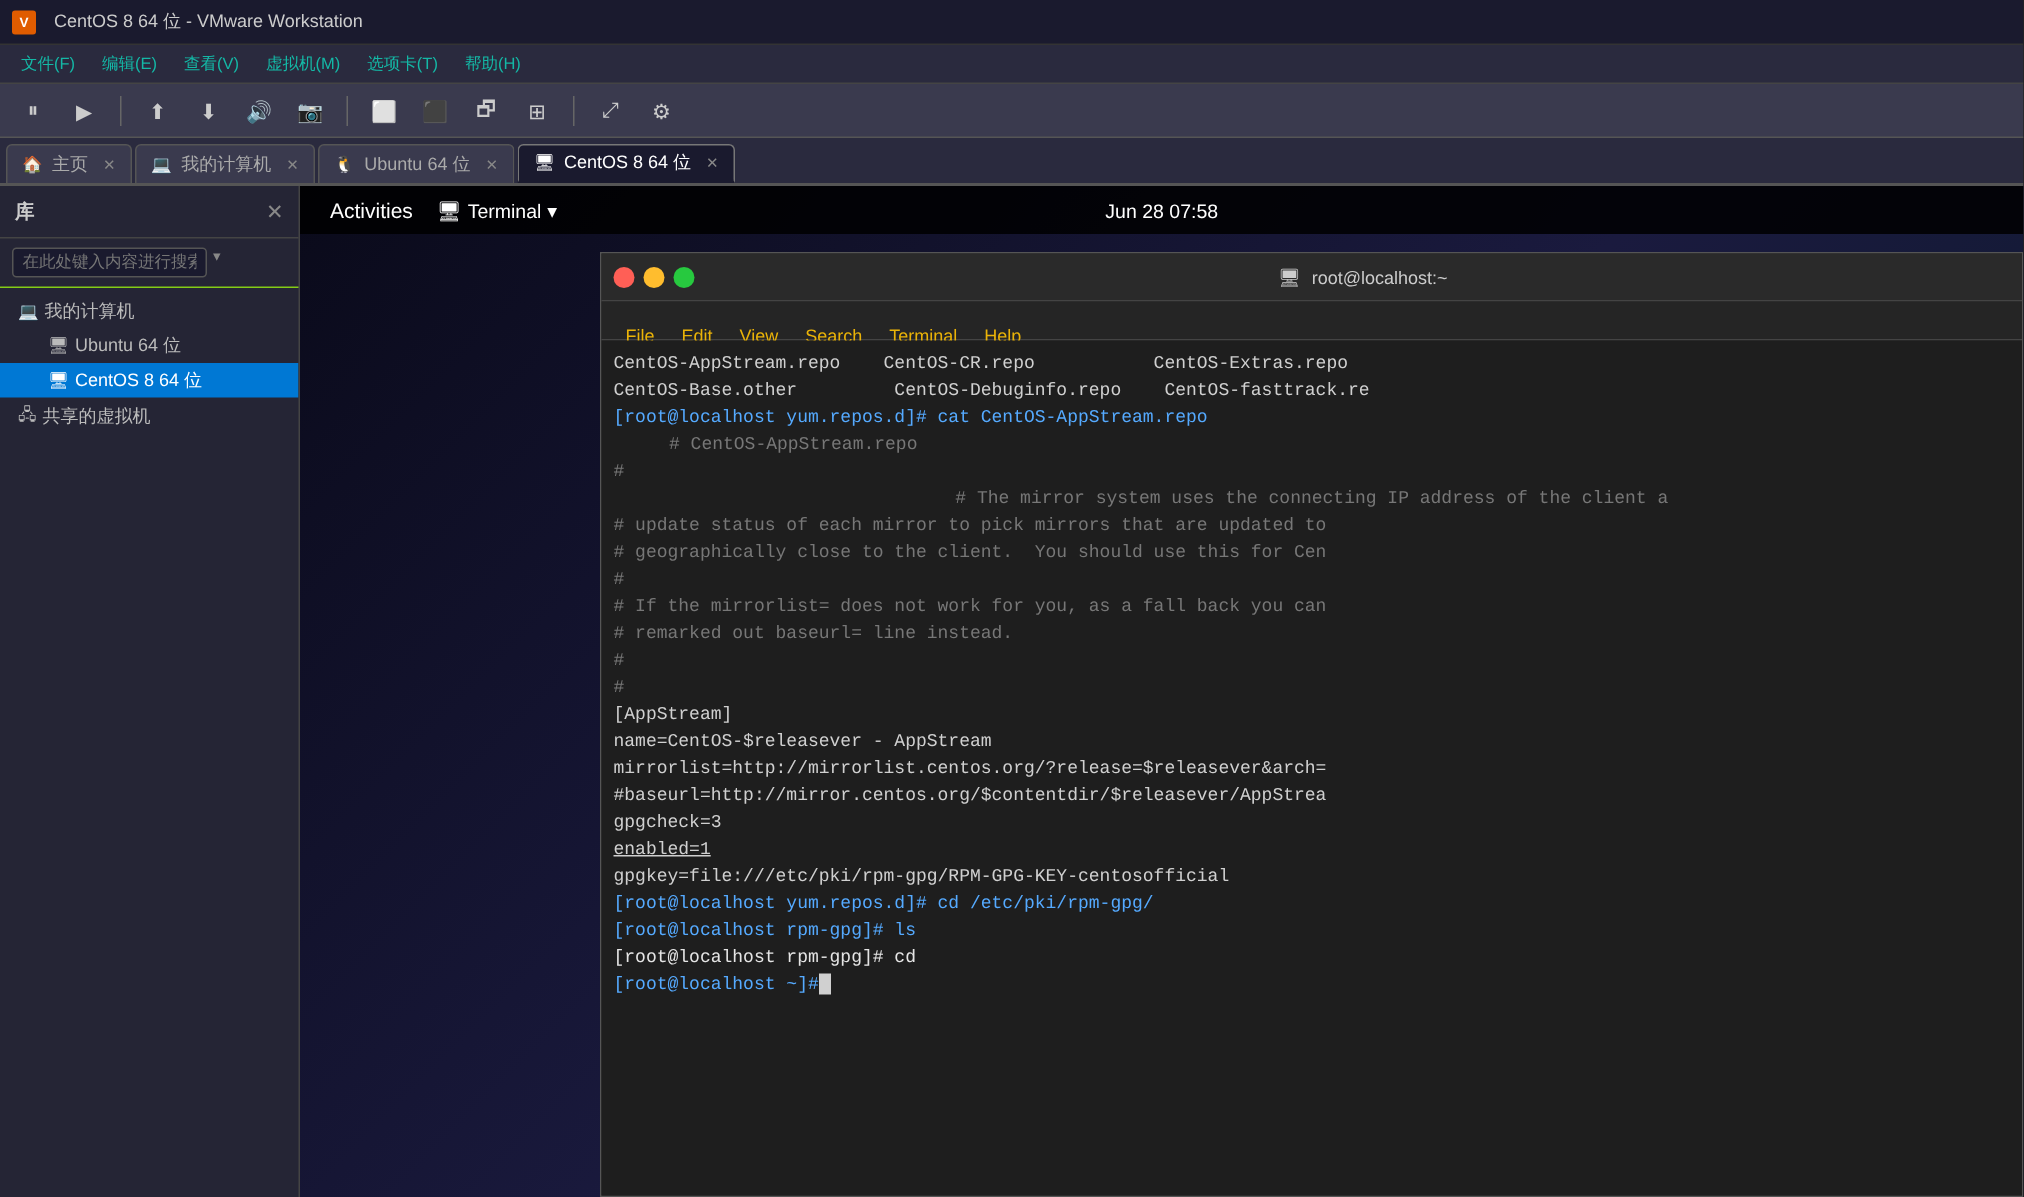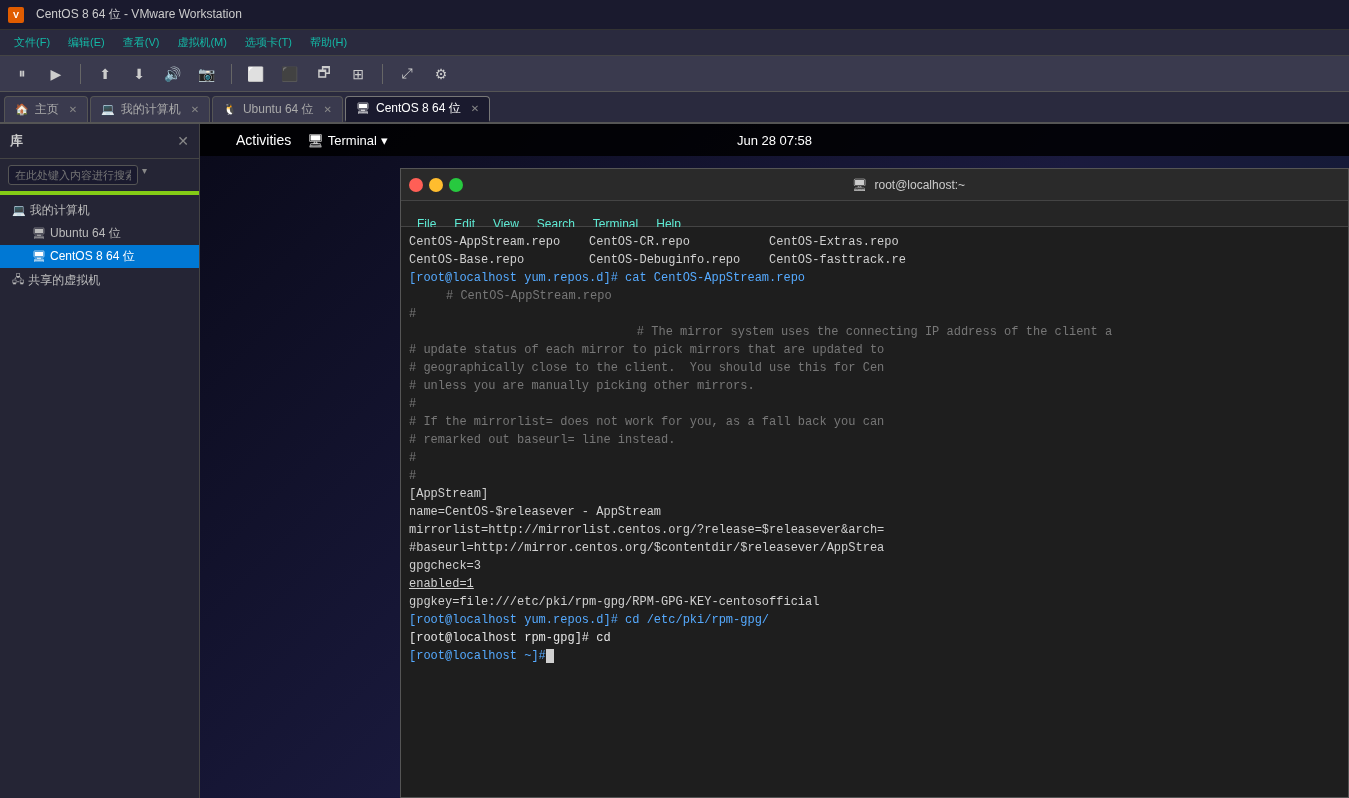--- a/index.html
+++ b/index.html
@@ -129,21 +129,21 @@
       font-size: 13px;
       font-weight: bold;
     }
     .sidebar-close {
       color: #888;
       cursor: pointer;
       font-size: 14px;
     }
     .sidebar-search {
       padding: 6px 8px;
-      border-bottom: 4px solid #84cc16;
+      border-bottom: 1px solid #84cc16;
       display: flex;
       align-items: flex-start;
       gap: 4px;
     }
     .sidebar-search input {
       background: #1a1a2e;
       border: 1px solid #555;
       border-radius: 3px;
       color: #ccc;
       font-size: 11px;
@@ -192,21 +192,21 @@
     }
 
     
     .gnome-topbar {
       position: absolute;
       top: 0; left: 0; right: 0;
       height: 32px;
       background: rgba(0,0,0,0.85);
       display: flex;
       align-items: center;
-      padding: 0 28px;
+      padding: 0 12px;
       z-index: 10;
     }
     .gnome-activities {
       color: white;
       font-size: 14px;
       cursor: pointer;
       padding: 0 8px;
     }
     .gnome-terminal-menu {
       color: white;
@@ -263,21 +263,21 @@
     .terminal-menubar {
       height: 26px;
       background: #252525;
       display: flex;
       align-items: center;
       padding: 0 8px;
       gap: 2px;
       border-bottom: 1px solid #444;
     }
     .term-menu-item {
-      color: #5eead4;
+      color: #eab308;
       font-size: 12px;
       padding: 2px 8px;
       cursor: pointer;
       border-radius: 3px;
       margin-top: 20px;
     }
     .terminal-content {
       flex: 1;
       background: #1e1e1e;
       overflow: hidden;
@@ -413,42 +413,42 @@
         <div class="terminal-menubar" id="terminal-menubar">
             <div class="term-menu-item">File</div>
             <div class="term-menu-item">Edit</div>
             <div class="term-menu-item">View</div>
             <div class="term-menu-item">Search</div>
             <div class="term-menu-item">Terminal</div>
             <div class="term-menu-item">Help</div>
           </div>
         <div class="terminal-content" id="terminal-content">
             <div class="line" style="color: rgb(208, 208, 208);">CentOS-AppStream.repo    CentOS-CR.repo           CentOS-Extras.repo</div>
-            <div class="line" style="color: rgb(208, 208, 208);">CentOS-Base.repo         CentOS-Debuginfo.repo    CentOS-fasttrack.re</div>
+            <div class="line" style="color: rgb(208, 208, 208);">CentOS-Base.other         CentOS-Debuginfo.repo    CentOS-fasttrack.re</div>
             <div class="line" style="color: rgb(85, 170, 255);">[root@localhost yum.repos.d]# cat CentOS-AppStream.repo</div>
             <div class="line" style="color: rgb(119, 119, 119); margin-left: 37px;"># CentOS-AppStream.repo</div>
             <div class="line" style="color: rgb(119, 119, 119);">#</div>
             <div class="line" style="color: rgb(119, 119, 119); text-align: center;"># The mirror system uses the connecting IP address of the client a</div>
             <div class="line" style="color: rgb(119, 119, 119);"># update status of each mirror to pick mirrors that are updated to</div>
             <div class="line" style="color: rgb(119, 119, 119);"># geographically close to the client.  You should use this for Cen</div>
-            <div class="line" style="color: rgb(119, 119, 119);"># unless you are manually picking other mirrors.</div>
             <div class="line" style="color: rgb(119, 119, 119);">#</div>
             <div class="line" style="color: rgb(119, 119, 119);"># If the mirrorlist= does not work for you, as a fall back you can</div>
             <div class="line" style="color: rgb(119, 119, 119);"># remarked out baseurl= line instead.</div>
             <div class="line" style="color: rgb(119, 119, 119);">#</div>
             <div class="line" style="color: rgb(119, 119, 119);">#</div>
             <div class="line" style="color: rgb(208, 208, 208);"></div>
             <div class="line" style="color: rgb(208, 208, 208);">[AppStream]</div>
             <div class="line" style="color: rgb(208, 208, 208);">name=CentOS-$releasever - AppStream</div>
             <div class="line" style="color: rgb(208, 208, 208);">mirrorlist=http://mirrorlist.centos.org/?release=$releasever&amp;arch=</div>
             <div class="line" style="color: rgb(208, 208, 208);">#baseurl=http://mirror.centos.org/$contentdir/$releasever/AppStrea</div>
             <div class="line" style="color: rgb(208, 208, 208);">gpgcheck=3</div>
             <div class="line" style="color: rgb(208, 208, 208); text-decoration: underline;">enabled=1</div>
             <div class="line" style="color: rgb(208, 208, 208);">gpgkey=file:///etc/pki/rpm-gpg/RPM-GPG-KEY-centosofficial</div>
             <div class="line" style="color: rgb(208, 208, 208);"></div>
             <div class="line" style="color: rgb(85, 170, 255);">[root@localhost yum.repos.d]# cd /etc/pki/rpm-gpg/</div>
+            <div class="line" style="color: rgb(85, 170, 255);">[root@localhost rpm-gpg]# ls</div>
             <div class="line" style="color: #e5e5e5;">[root@localhost rpm-gpg]# cd</div>
             <div class="line" style="color: rgb(85, 170, 255);">[root@localhost ~]#<span class="cursor"></span></div>
           </div>
       </div>
     </div>
   </div>
 </div>
 
 </body></html>

